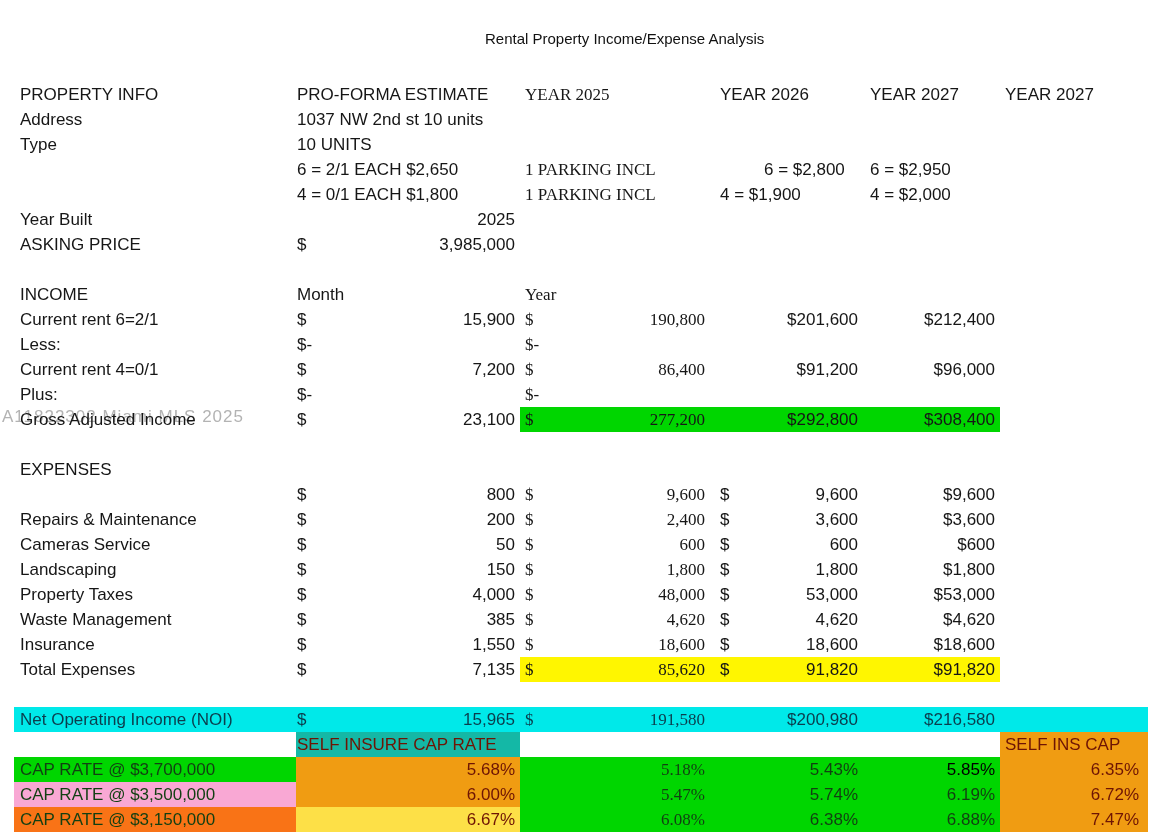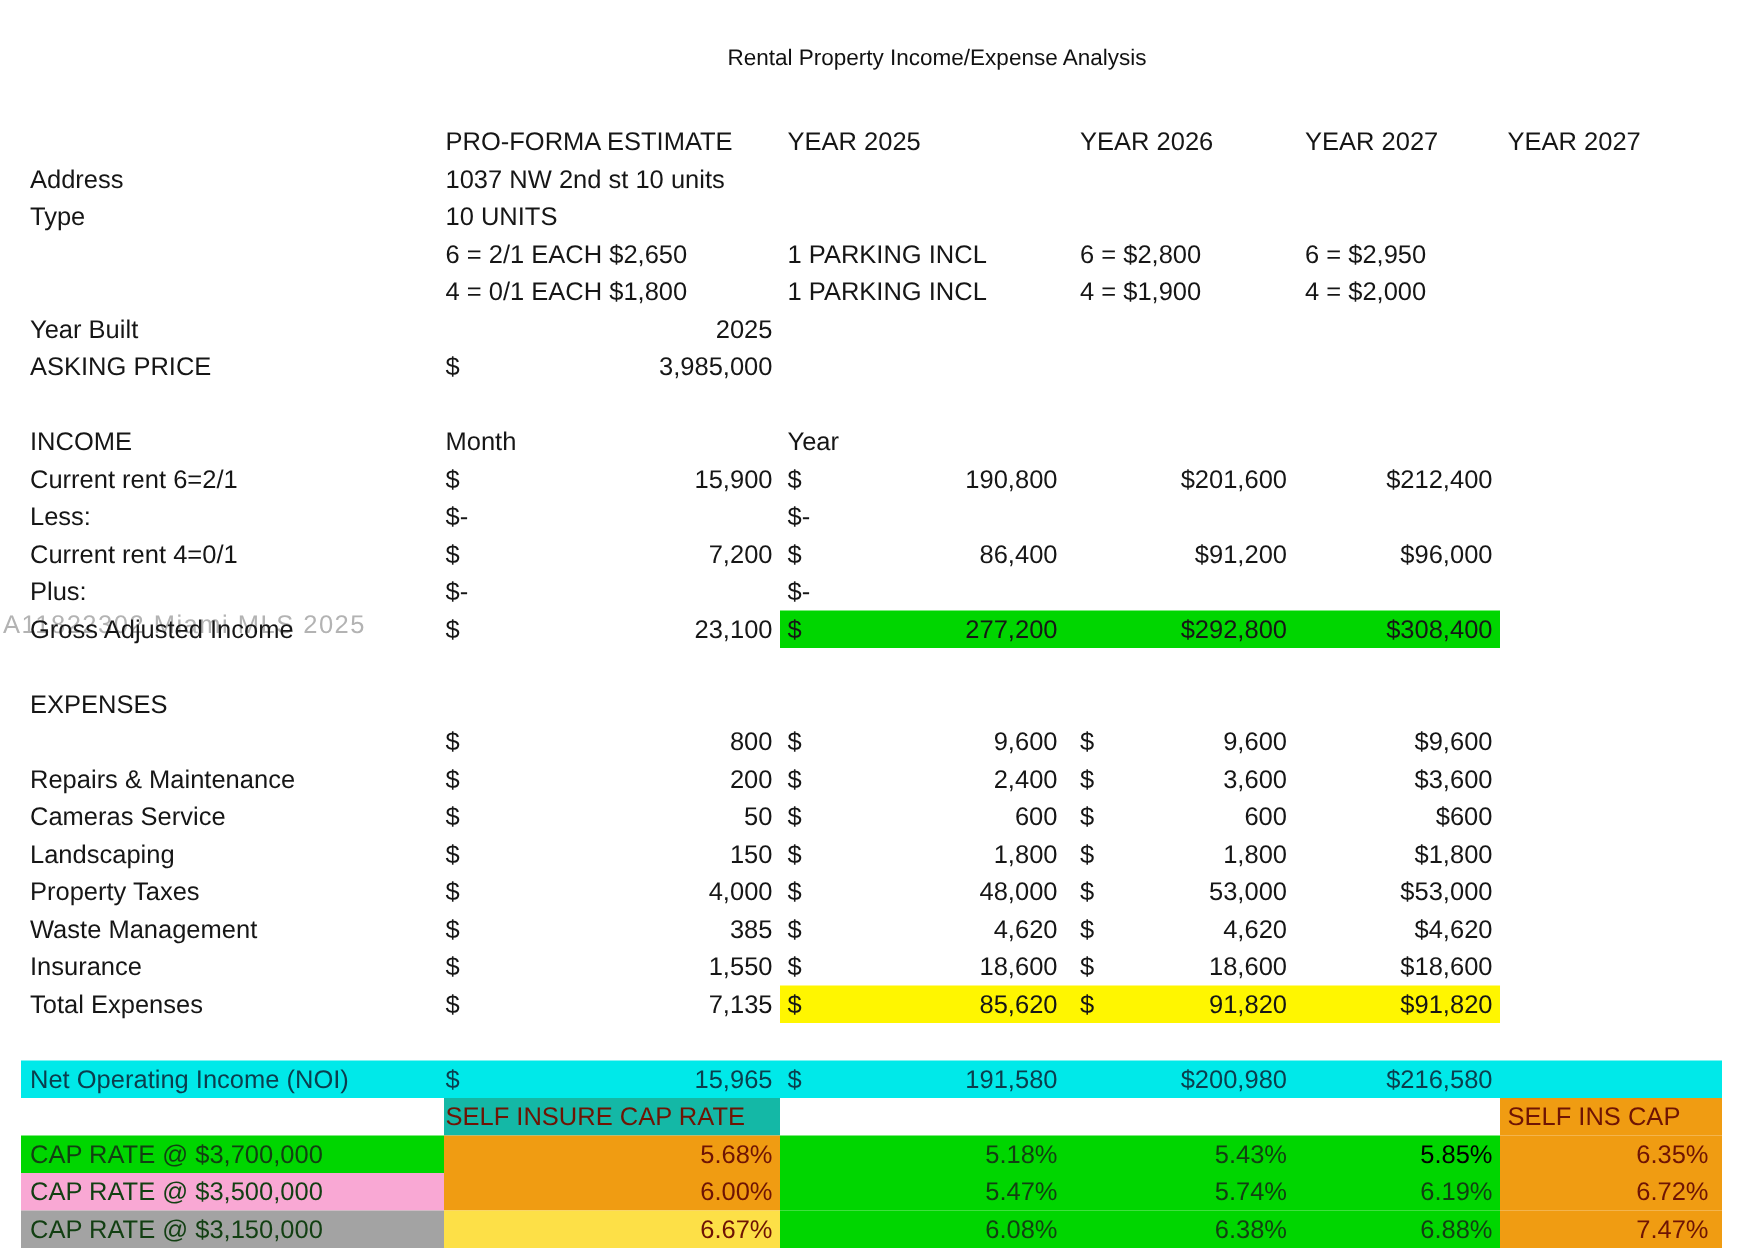--- a/index.html
+++ b/index.html
@@ -24,44 +24,45 @@
   .cell {
     position:relative; z-index:1;
     font-size:17px; line-height:25px; white-space:nowrap;
   }
   .rowbg { position:relative; z-index:0; }
   .right { text-align:right; }
   .split { display:flex; justify-content:space-between; }
   
   .c0 { padding-left:6px;  padding-right:2px; }
   .c1 { padding-left:1px;  padding-right:5px; }
-  .c2 { padding-left:5px;  padding-right:7px; }
+  .c2 { padding-left:5px;  padding-right:7px;font-family:Liberation Serif, serif; }
   .c3 { padding-left:8px;  padding-right:8px; }
   .c4 { padding-left:4px;  padding-right:5px; }
   .c5 { padding-left:5px;  padding-right:9px; }
 </style>
 </head>
 <body>
 
 <div id="page">
   <div class="title">Rental Property Income/Expense Analysis</div>
   <div class="watermark">A11822302 Miami MLS 2025</div>
   <div class="sheet">
+      <div class="cell c0" style="grid-area: 1 / 2;">PROPERTY INFO</div>
       <div class="cell c1" style="grid-area: 1 / 3;">PRO-FORMA ESTIMATE</div>
       <div class="cell c2" style="grid-area: 1 / 4;">YEAR 2025</div>
       <div class="cell c3" style="grid-area: 1 / 5;">YEAR 2026</div>
       <div class="cell c4" style="grid-area: 1 / 6;">YEAR 2027</div>
       <div class="cell c5" style="grid-area: 1 / 7;">YEAR 2027</div>
       <div class="cell c0" style="grid-area: 2 / 2;">Address</div>
       <div class="cell c1" style="grid-area: 2 / 3;">1037 NW 2nd st 10 units</div>
       <div class="cell c0" style="grid-area: 3 / 2;">Type</div>
       <div class="cell c1" style="grid-area: 3 / 3;">10 UNITS</div>
       <div class="cell c1" style="grid-area: 4 / 3;">6 = 2/1 EACH $2,650</div>
       <div class="cell c2" style="grid-area: 4 / 4;">1 PARKING INCL</div>
-      <div class="cell c3" style="grid-area: 4 / 5;">6 = $2,800</div>
+      <div class="cell c3" style="grid-area: 4 / 5; margin-left: 44px;">6 = $2,800</div>
       <div class="cell c4" style="grid-area: 4 / 6;">6 = $2,950</div>
       <div class="cell c1" style="grid-area: 5 / 3;">4 = 0/1 EACH $1,800</div>
       <div class="cell c2" style="grid-area: 5 / 4;">1 PARKING INCL</div>
       <div class="cell c3" style="grid-area: 5 / 5;">4 = $1,900</div>
       <div class="cell c4" style="grid-area: 5 / 6;">4 = $2,000</div>
       <div class="cell c0" style="grid-area: 6 / 2;">Year Built</div>
       <div class="cell c1 right" style="grid-area: 6 / 3;">2025</div>
       <div class="cell c0" style="grid-area: 7 / 2;">ASKING PRICE</div>
       <div class="cell c1 split" style="grid-area: 7 / 3;">
         <span>$</span>
@@ -240,20 +241,20 @@
       <div class="cell c2 right" style="grid-area: 28 / 4; background: rgb(0, 214, 0); color: rgb(18, 63, 18);">5.18%</div>
       <div class="cell c3 right" style="grid-area: 28 / 5; background: rgb(0, 214, 0); color: rgb(18, 63, 18);">5.43%</div>
       <div class="cell c4 right" style="grid-area: 28 / 6; background: rgb(0, 214, 0); color: #000000;">5.85%</div>
       <div class="cell c5 right" style="grid-area: 28 / 7; background: rgb(240, 156, 18); color: rgb(110, 20, 4);">6.35%</div>
       <div class="cell c0" style="grid-area: 29 / 2; background: #f9a8d4; color: rgb(18, 63, 18);">CAP RATE @ $3,500,000</div>
       <div class="cell c1 right" style="grid-area: 29 / 3; background: rgb(240, 156, 18); color: rgb(110, 20, 4);">6.00%</div>
       <div class="cell c2 right" style="grid-area: 29 / 4; background: rgb(0, 214, 0); color: rgb(18, 63, 18);">5.47%</div>
       <div class="cell c3 right" style="grid-area: 29 / 5; background: rgb(0, 214, 0); color: rgb(18, 63, 18);">5.74%</div>
       <div class="cell c4 right" style="grid-area: 29 / 6; background: rgb(0, 214, 0); color: rgb(18, 63, 18);">6.19%</div>
       <div class="cell c5 right" style="grid-area: 29 / 7; background: rgb(240, 156, 18); color: rgb(110, 20, 4);">6.72%</div>
-      <div class="cell c0" style="grid-area: 30 / 2; background: #a3a3a3; color: rgb(18, 63, 18);">CAP RATE @ $3,150,000</div>
+      <div class="cell c0" style="grid-area: 30 / 2; background: #f97316; color: rgb(18, 63, 18);">CAP RATE @ $3,150,000</div>
       <div class="cell c1 right" style="grid-area: 30 / 3; background: #fde047; color: rgb(110, 20, 4);">6.67%</div>
       <div class="cell c2 right" style="grid-area: 30 / 4; background: rgb(0, 214, 0); color: rgb(18, 63, 18);">6.08%</div>
       <div class="cell c3 right" style="grid-area: 30 / 5; background: rgb(0, 214, 0); color: rgb(18, 63, 18);">6.38%</div>
       <div class="cell c4 right" style="grid-area: 30 / 6; background: rgb(0, 214, 0); color: rgb(18, 63, 18);">6.88%</div>
       <div class="cell c5 right" style="grid-area: 30 / 7; background: rgb(240, 156, 18); color: rgb(110, 20, 4);">7.47%</div>
     </div>
 </div>
 
 </body></html>

